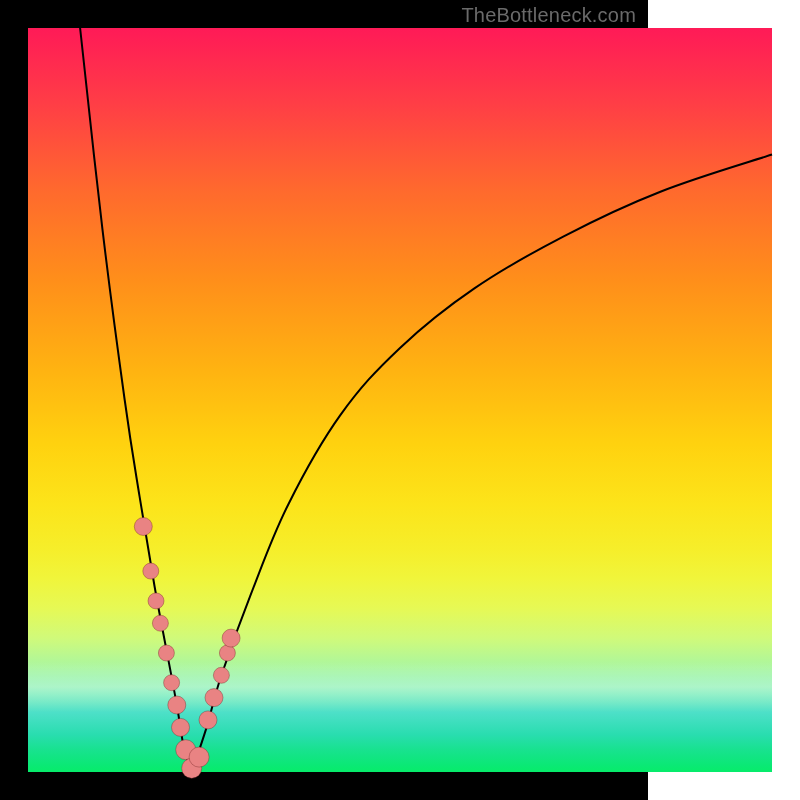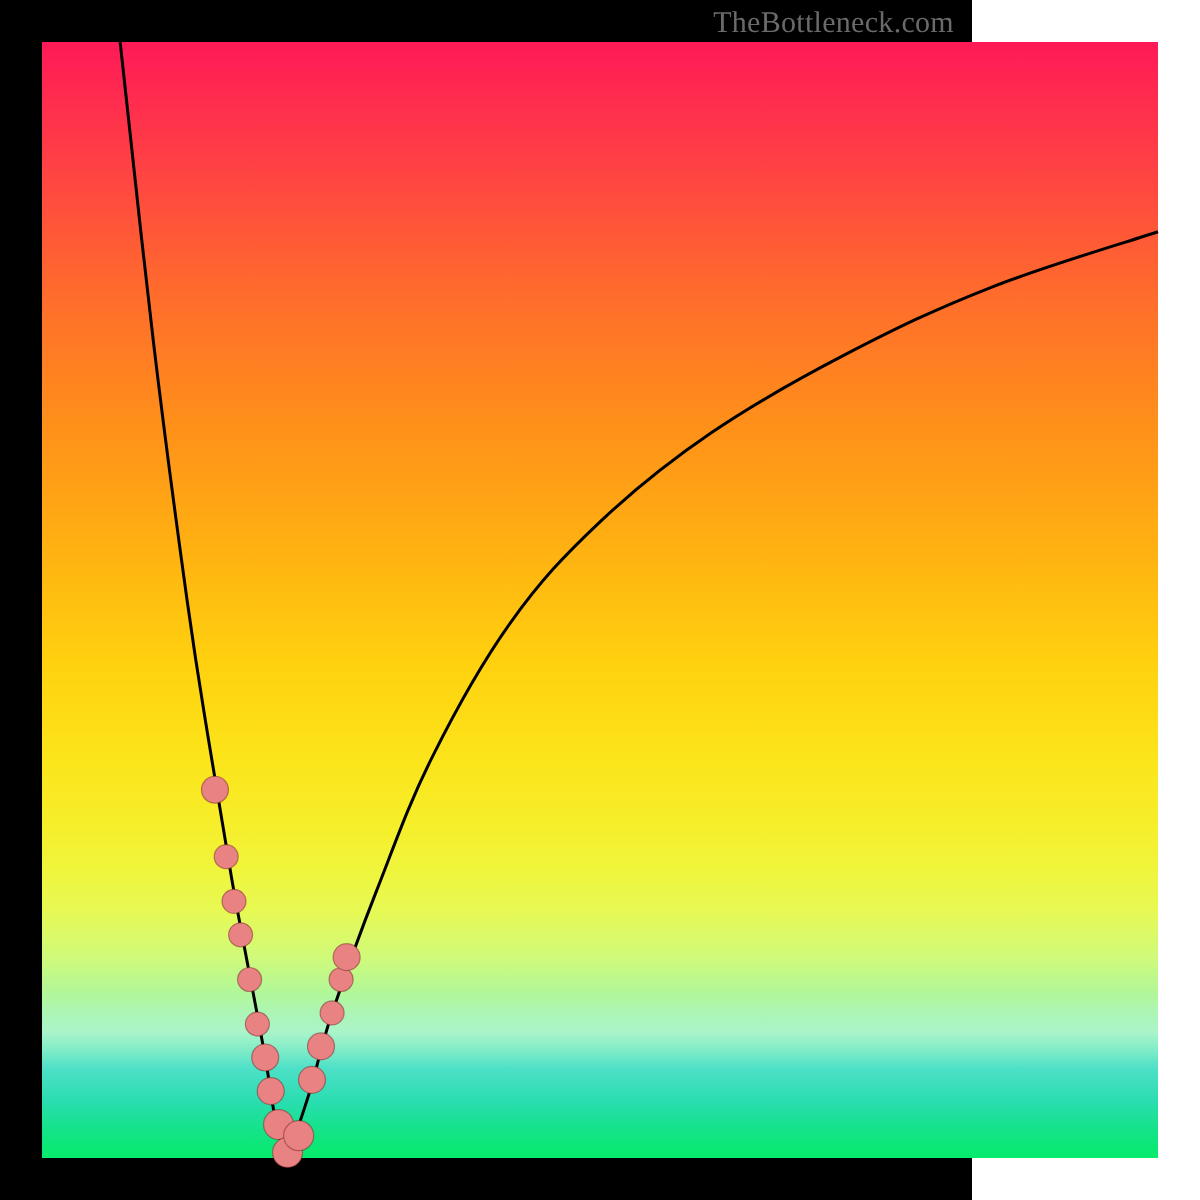--- a/index.html
+++ b/index.html
@@ -8,21 +8,20 @@
     width: 800px;
     height: 800px;
     overflow: hidden;
     font-family: Arial, Helvetica, sans-serif;
   }
   .frame {
     width: 648px;
     height: 800px;
     background: #000;
     position: relative;
-    font-family: Liberation Serif, serif;
   }
   .plot-area {
     position: absolute;
     left: 28px;
     top: 28px;
     width: 744px;
     height: 744px;
     background: linear-gradient(to bottom,
       #ff1a57 0%,
       #ff3d46 10%,

